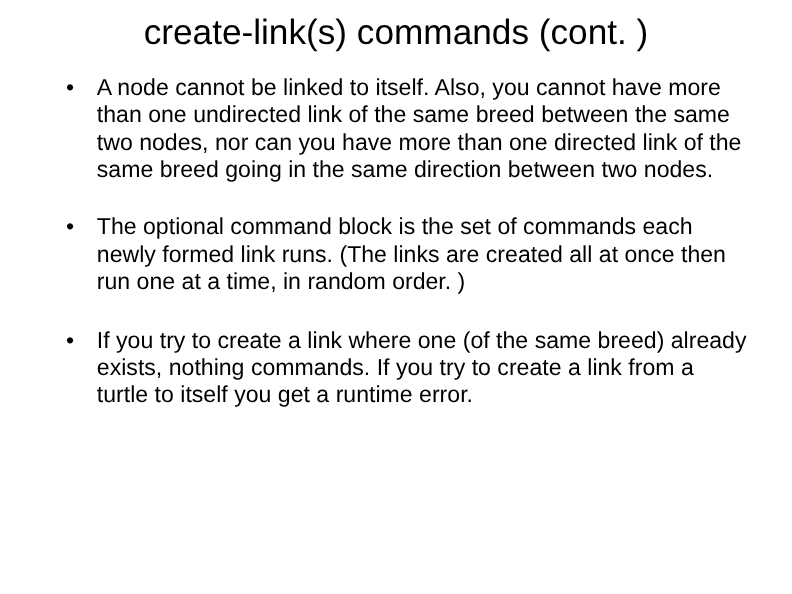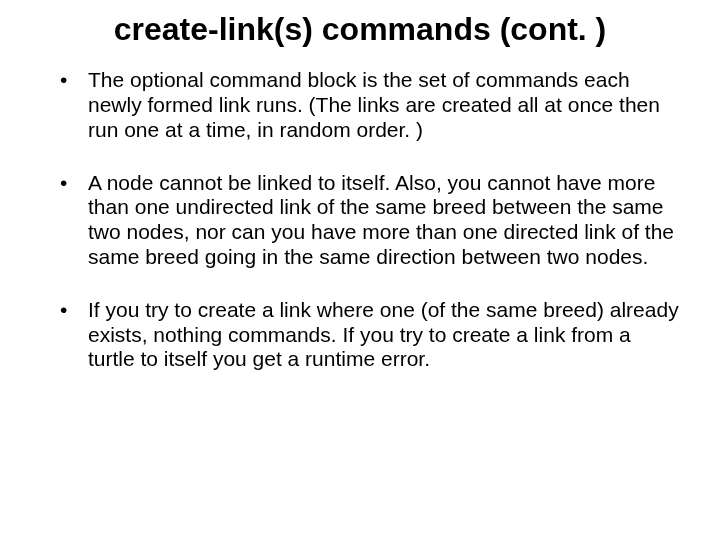--- a/index.html
+++ b/index.html
@@ -11,21 +11,21 @@
       width: 720px;
       height: 540px;
       background: #ffffff;
       font-family: Arial, Helvetica, sans-serif;
       color: #000000;
       padding: 10px 40px 30px 40px;
     }
     .title {
       text-align: center;
       font-size: 32px;
-      font-weight: bold;
+      font-weight: normal;
       line-height: 1.2;
       margin-bottom: 20px;
     }
     .bullets {
       list-style: none;
       padding-left: 20px;
     }
     .bullets li {
       position: relative;
       font-size: 21px;
@@ -40,16 +40,16 @@
       top: 0;
       font-size: 21px;
     }
   </style>
 </head>
 <body>
 
 <h1 class="title">create-link(s) commands (cont. )</h1>
 
 <ul class="bullets">
+  <li>A node cannot be linked to itself. Also, you cannot have more than one undirected link of the same breed between the same two nodes, nor can you have more than one directed link of the same breed going in the same direction between two nodes.</li>
   <li>The optional command block is the set of commands each newly formed link runs. (The links are created all at once then run one at a time, in random order. )</li>
-  <li>A node cannot be linked to itself. Also, you cannot have more than one undirected link of the same breed between the same two nodes, nor can you have more than one directed link of the same breed going in the same direction between two nodes.</li>
   <li>If you try to create a link where one (of the same breed) already exists, nothing commands. If you try to create a link from a turtle to itself you get a runtime error.</li>
 </ul>
 
 </body></html>

